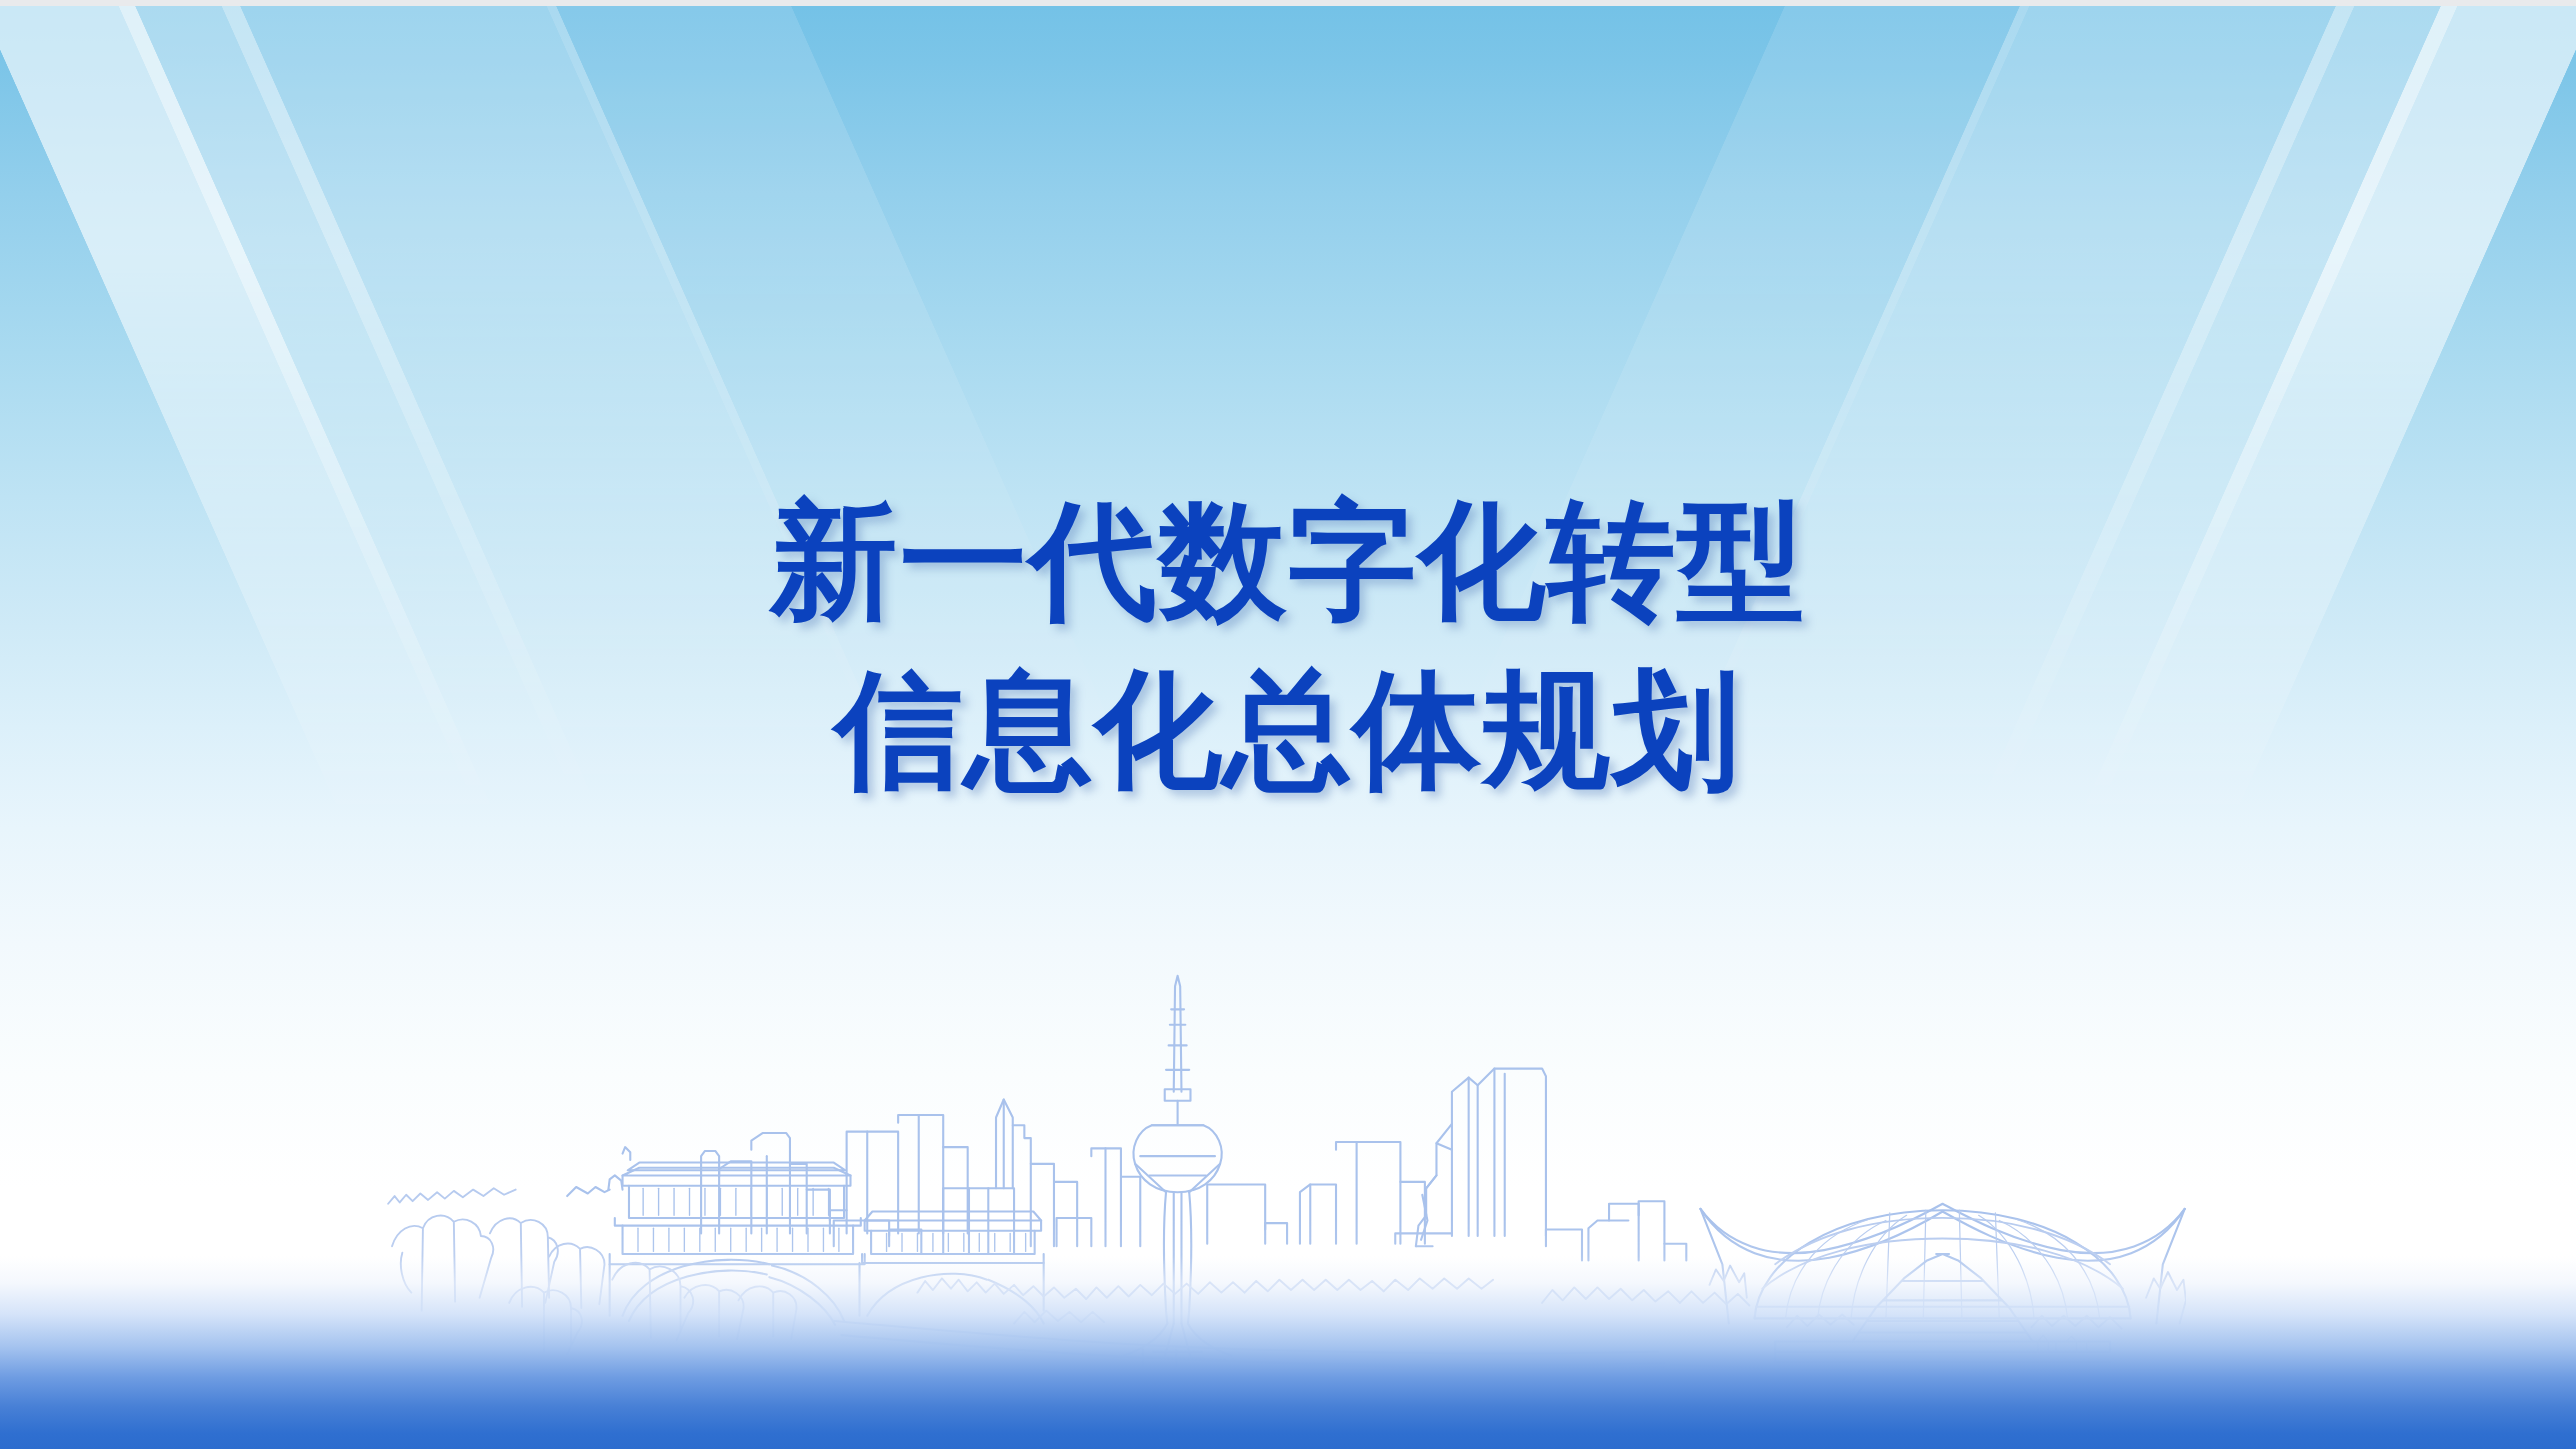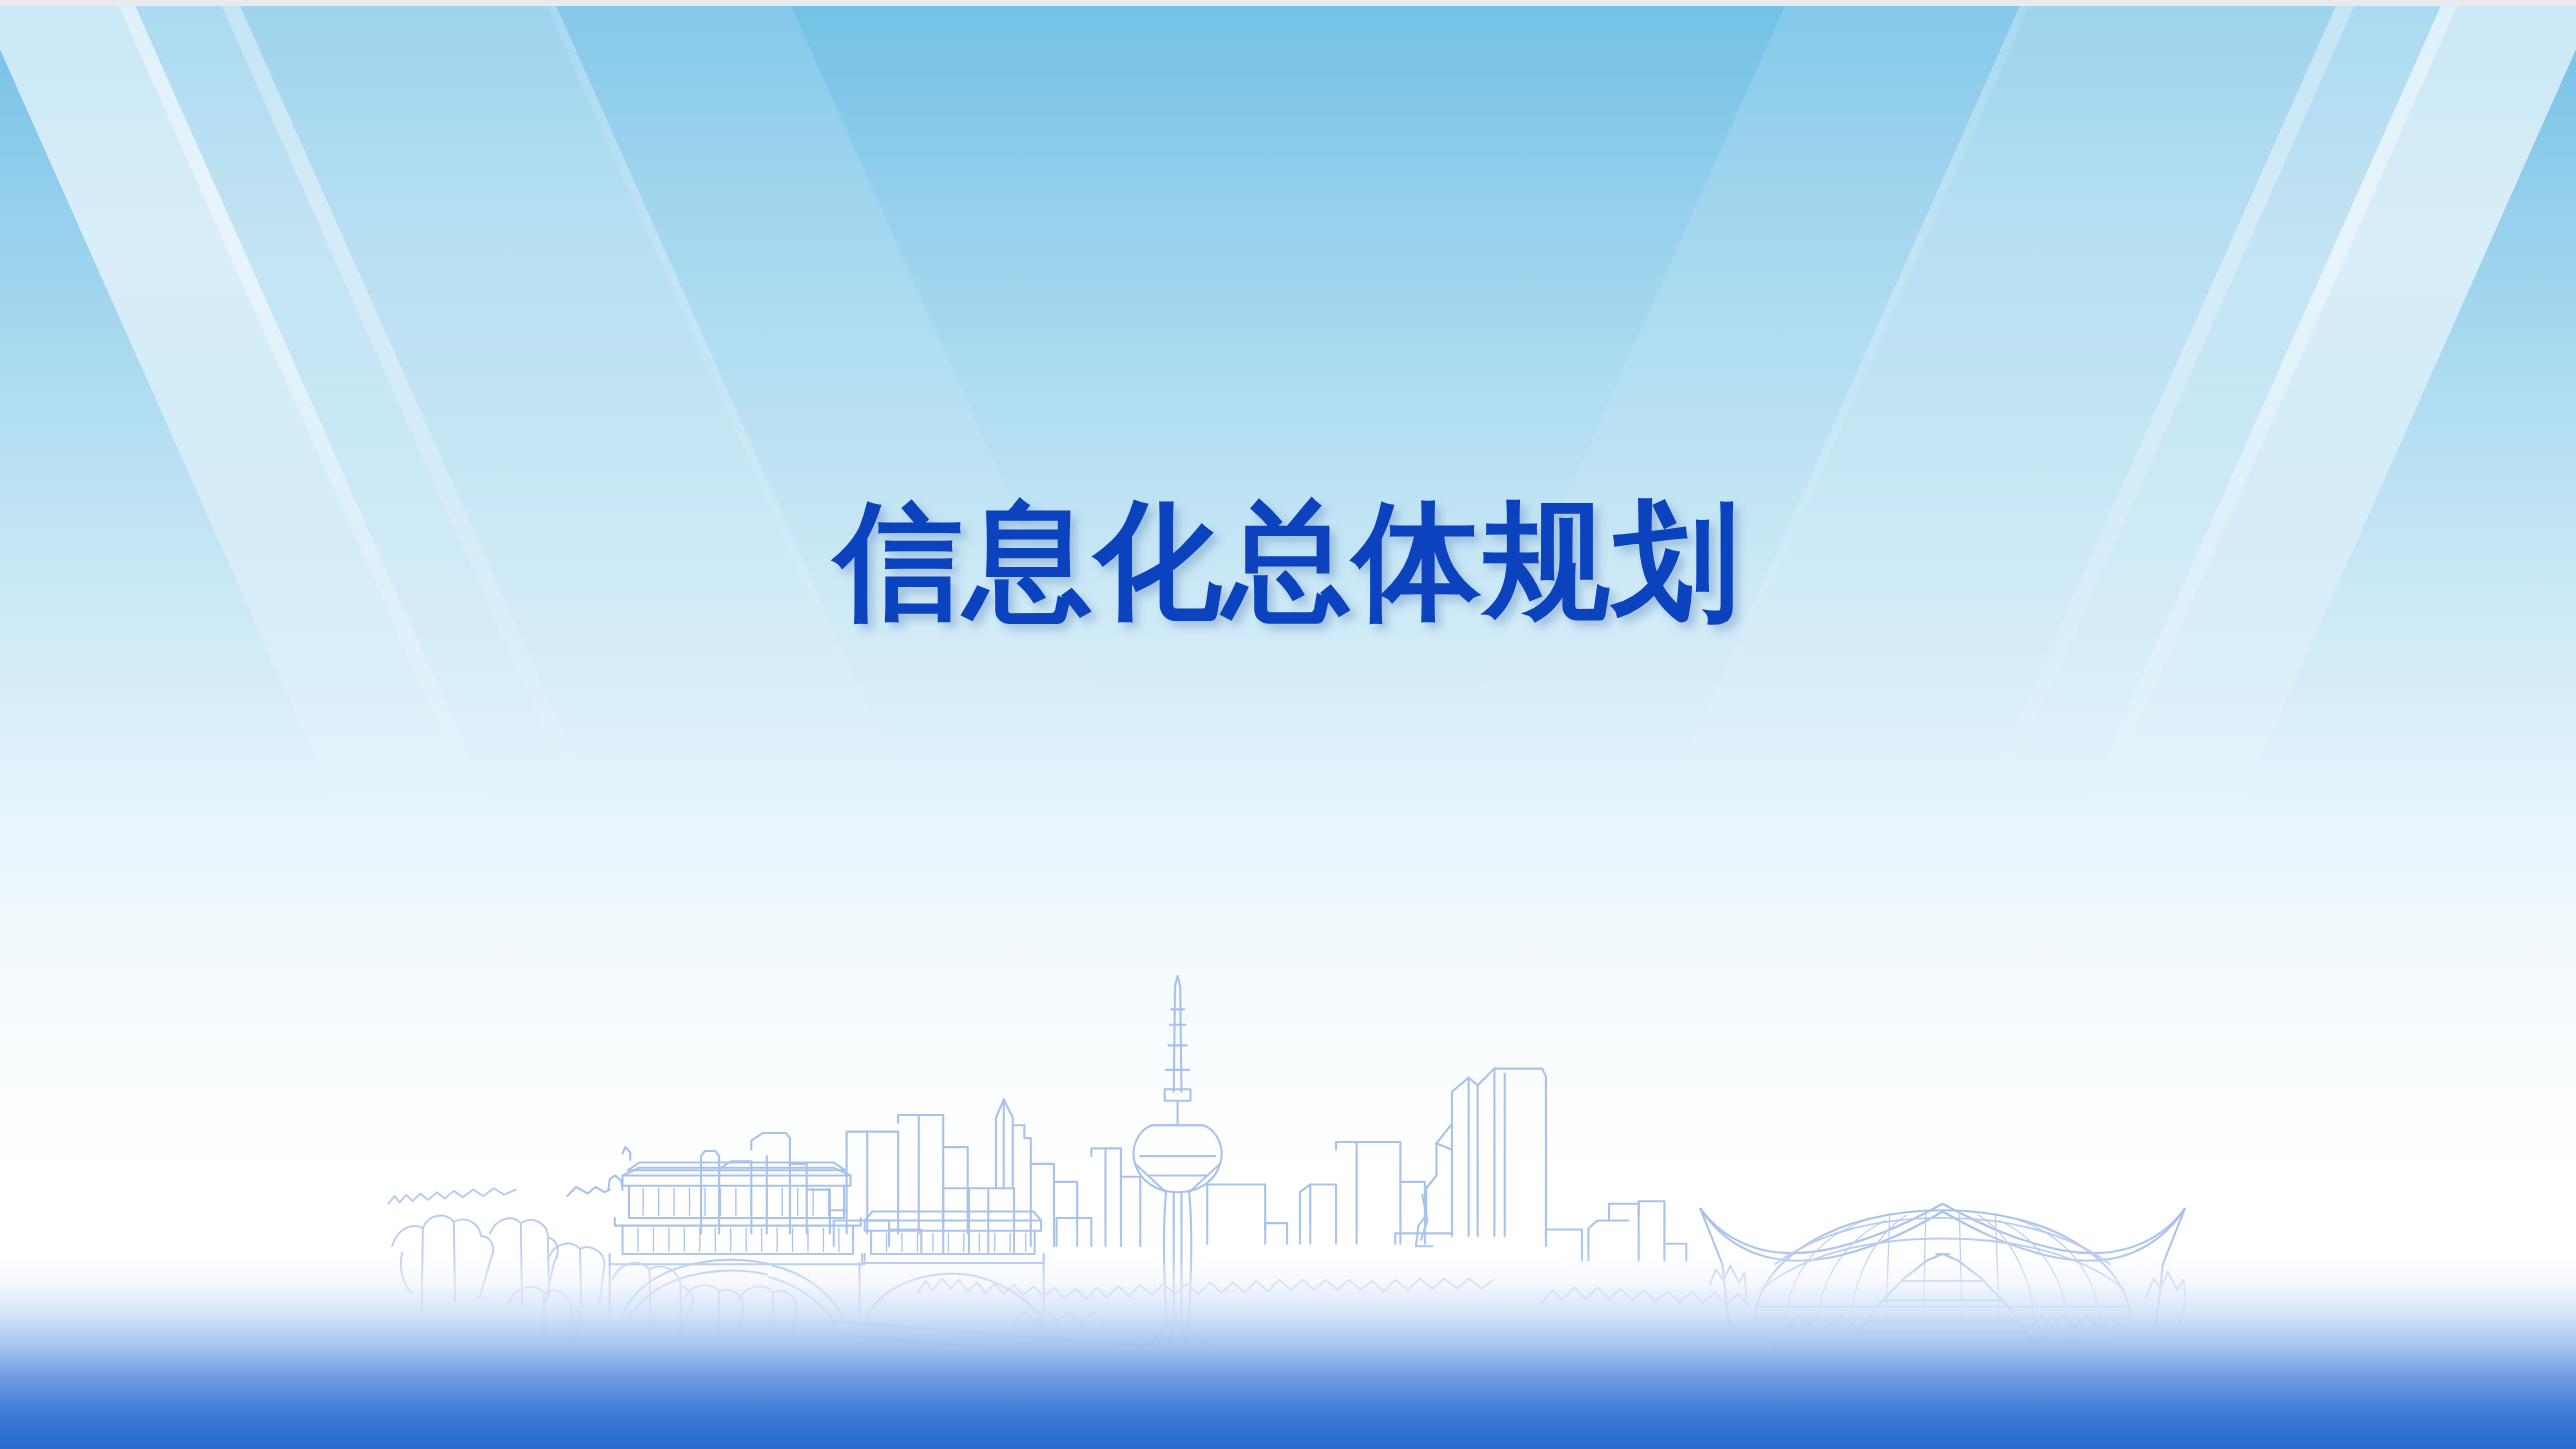--- a/index.html
+++ b/index.html
@@ -448,17 +448,18 @@
         <path class="ln-soft" d="M2560 566 L2576 548 L2592 564 L2610 548 L2628 564 L2646 548 L2664 566 L2682 550 L2700 568"></path>
         <path class="ln-soft" d="M980 560 L996 542 L1012 558 L1030 540 L1048 556 L1066 542 L1084 558 L1102 542 L1120 558"></path>
       </g>
 
     </svg>
   </div>
 
   <div class="bottom-band"></div>
 
   <div class="title-block">
+    <span class="title-line">新一代数字化转型</span>
     <span class="title-line">信息化总体规划</span>
   </div>
 
 </div>
 
 
 </body></html>

